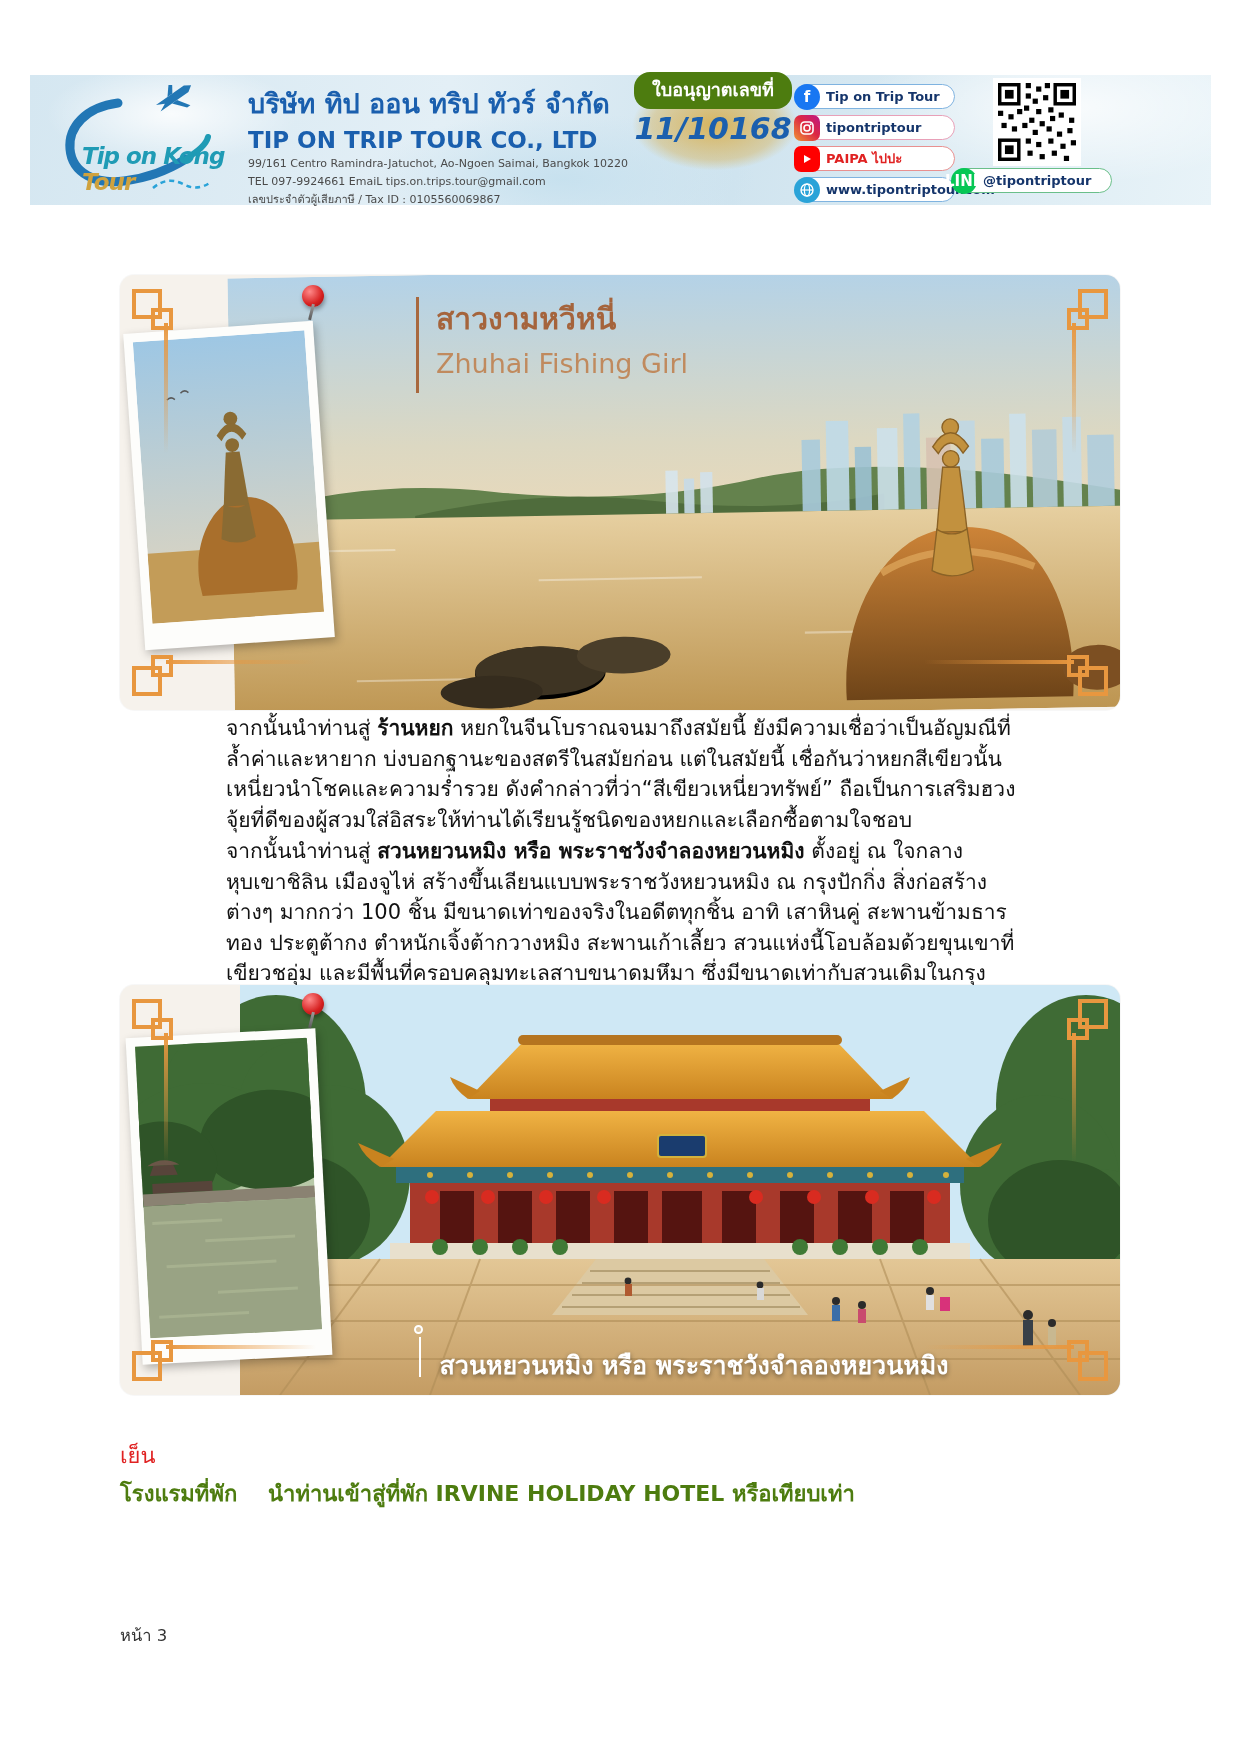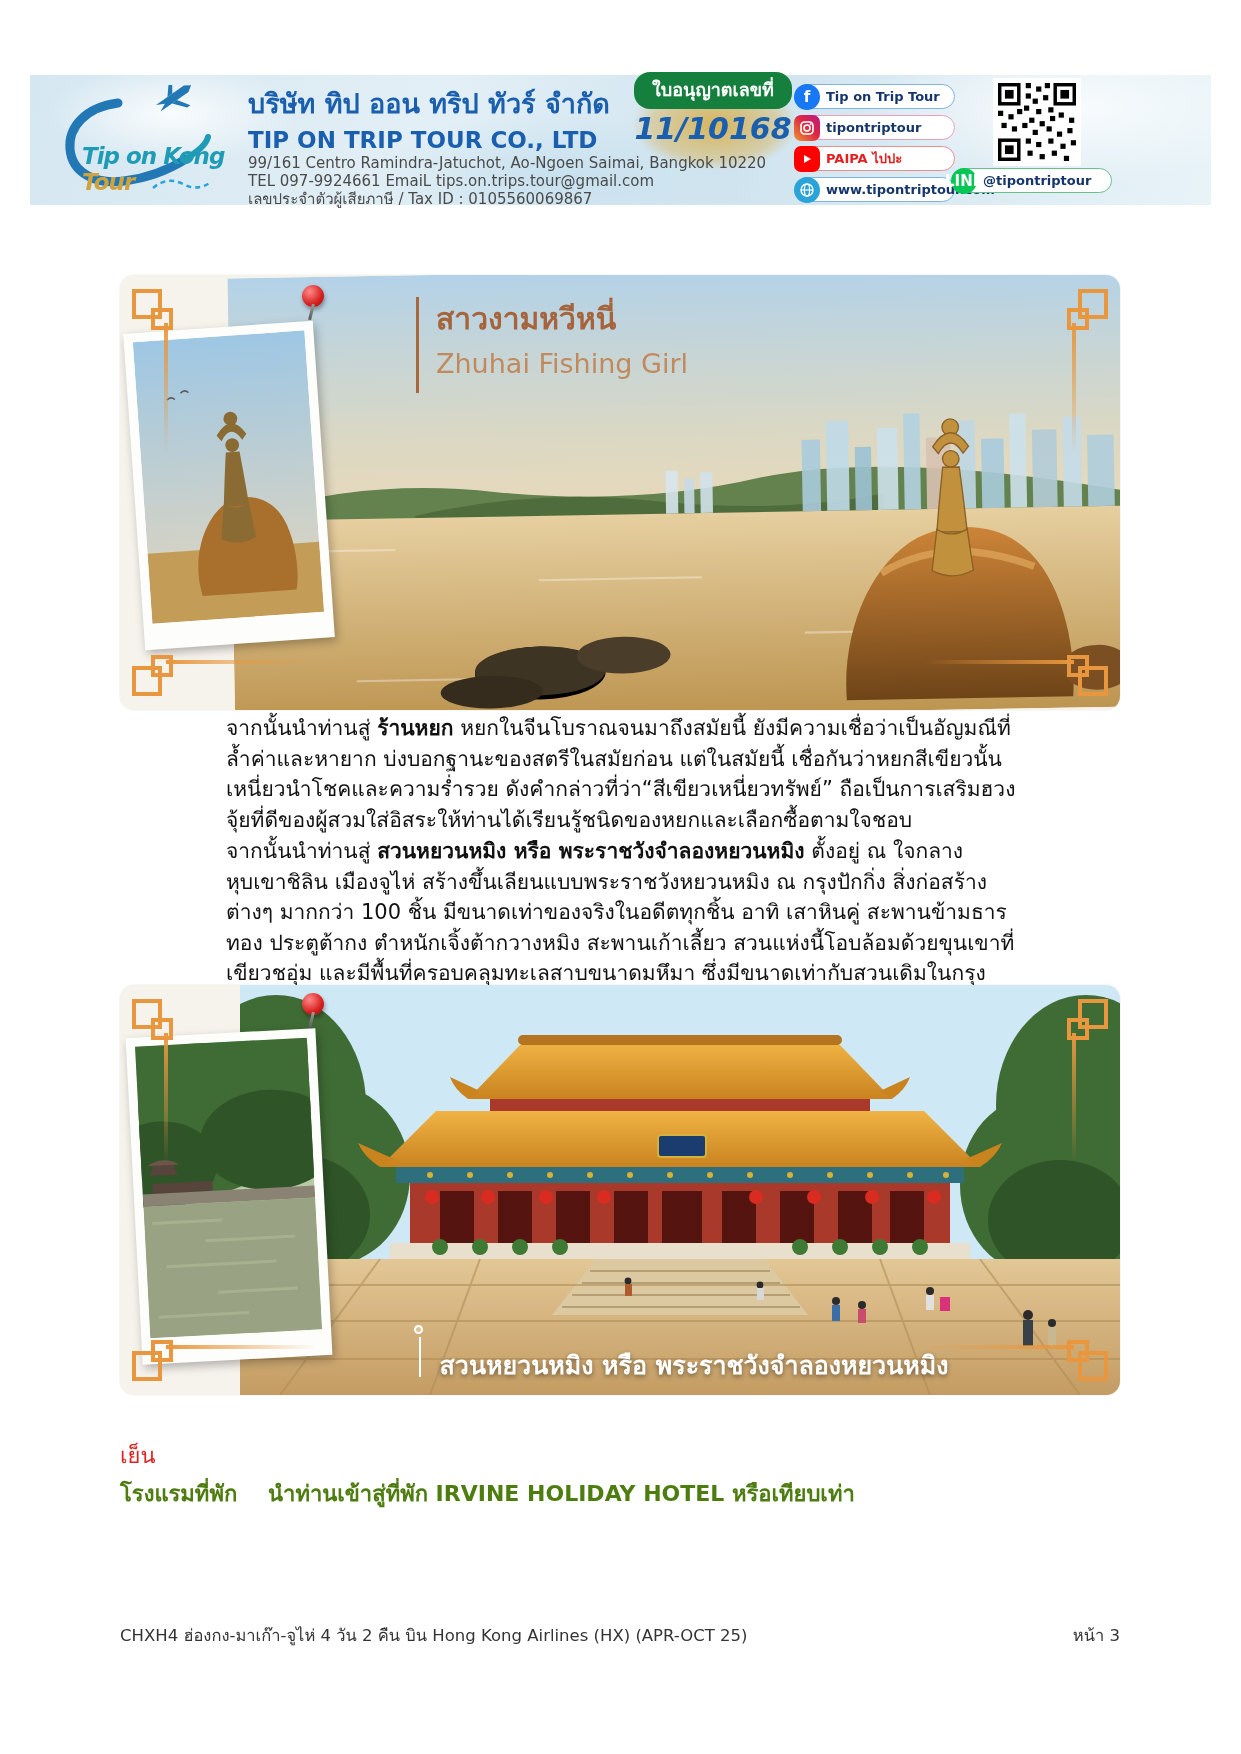--- a/index.html
+++ b/index.html
@@ -18,23 +18,23 @@
   .gold-splash { position:absolute; left:600px; top:62px; width:230px; height:140px;
     background:radial-gradient(ellipse 50% 45% at 50% 45%, rgba(216,178,86,.95) 0%, rgba(216,178,86,.45) 55%, rgba(216,178,86,0) 72%);
   }
   .logo { position:absolute; left:58px; top:85px; width:190px; height:115px; }
   .logo svg { position:absolute; left:0; top:0; }
   .logo-text { position:absolute; left:24px; top:58px; width:170px; font-size:23px; font-weight:bold; font-style:italic; letter-spacing:-1px; }
   .logo-t1 { color:#1f9bb5; } .logo-t2 { color:#cfa23e; }
   .co-block { position:absolute; left:248px; top:82px; }
   .co-th { font-size:27px; font-weight:bold; color:#1a5fae; }
   .co-en { font-size:23px; font-weight:bold; color:#1a5fae; margin-top:2px; }
-  .co-small { font-size:15px; color:#4a4a4a; margin-top:3px; line-height:15px; }
+  .co-small { font-size:11px; color:#4a4a4a; margin-top:3px; line-height:15px; }
   .license { position:absolute; left:618px; top:72px; width:190px; text-align:center; }
-  .license-pill { display:inline-block; background:#15803d; color:#fff; font-size:18px; font-weight:bold; padding:3px 18px 5px; border-radius:16px; }
+  .license-pill { display:inline-block; background:#4d7c0f; color:#fff; font-size:18px; font-weight:bold; padding:3px 18px 5px; border-radius:16px; }
   .license-num { font-size:30px; font-weight:bold; font-style:italic; color:#1a5fae; margin-top:2px; }
   .social { position:absolute; left:795px; top:84px; width:160px; }
   .pill { position:relative; height:25px; margin-bottom:6px; background:#fff; border-radius:13px; border:1.5px solid #7fb3e0;
           display:flex; align-items:center; padding-left:30px; font-size:13px; font-weight:bold; color:#15356b; white-space:nowrap; }
   .pill.pink { border-color:#e8a0b8; }
   .pill.red { border-color:#e89090; }
   .pill .s-ic { position:absolute; left:-2px; top:50%; transform:translateY(-50%); width:26px; height:26px; border-radius:50%;
           display:flex; align-items:center; justify-content:center; color:#fff; font-size:15px; font-weight:bold; }
   .ic-fb { background:#1877f2; }
   .ic-ig { background:linear-gradient(45deg,#f09433,#dc2743 55%,#bc1888); border-radius:7px !important; }
@@ -536,17 +536,16 @@
     <div class="row">
       <span class="lbl red">เย็น</span>
     </div>
     <div class="row">
       <span class="lbl bold">โรงแรมที่พัก</span>
       <span class="bold">นำท่านเข้าสู่ที่พัก IRVINE HOLIDAY HOTEL  หรือเทียบเท่า</span>
     </div>
   </div>
 
   <div class="footer">
-    <span>CHXH4 ฮ่องกง-มาเก๊า-จูไห่ 4 วัน 2 คืน บิน Hong Kong Airlines (HX) (APR-OCT 25)</span>
     <span>หน้า 3</span>
   </div>
 
 </div>
 
 </body></html>

